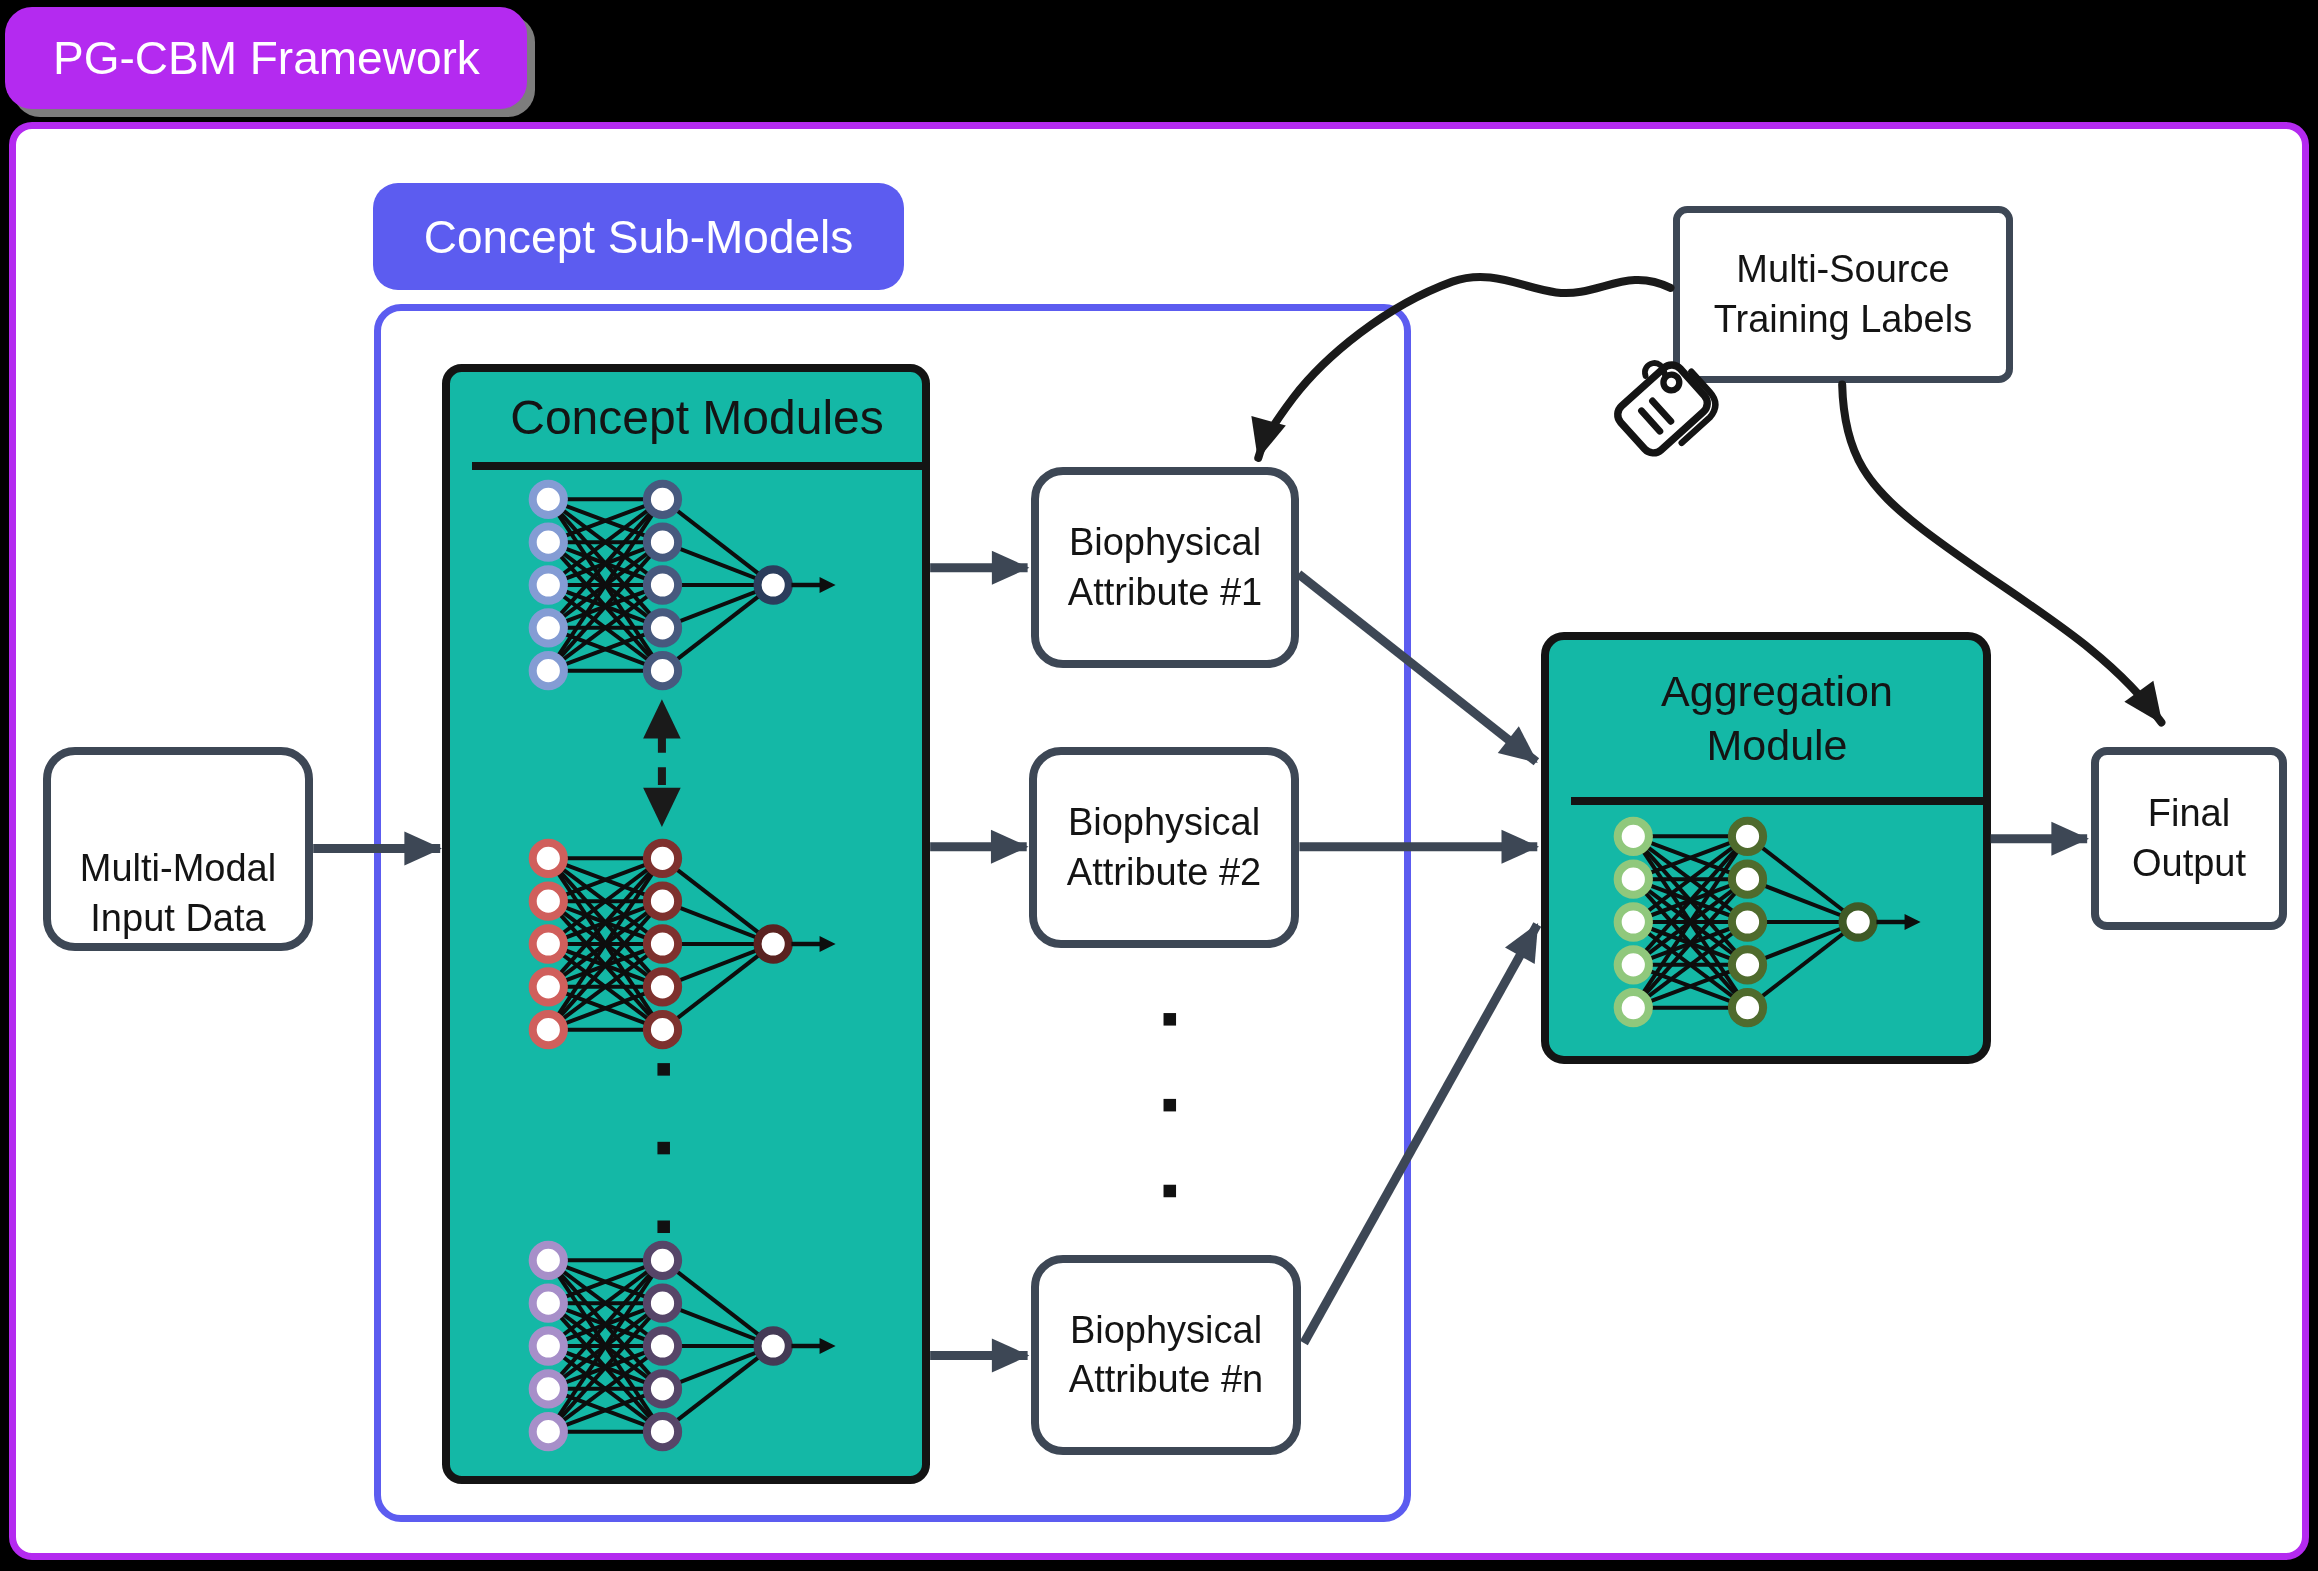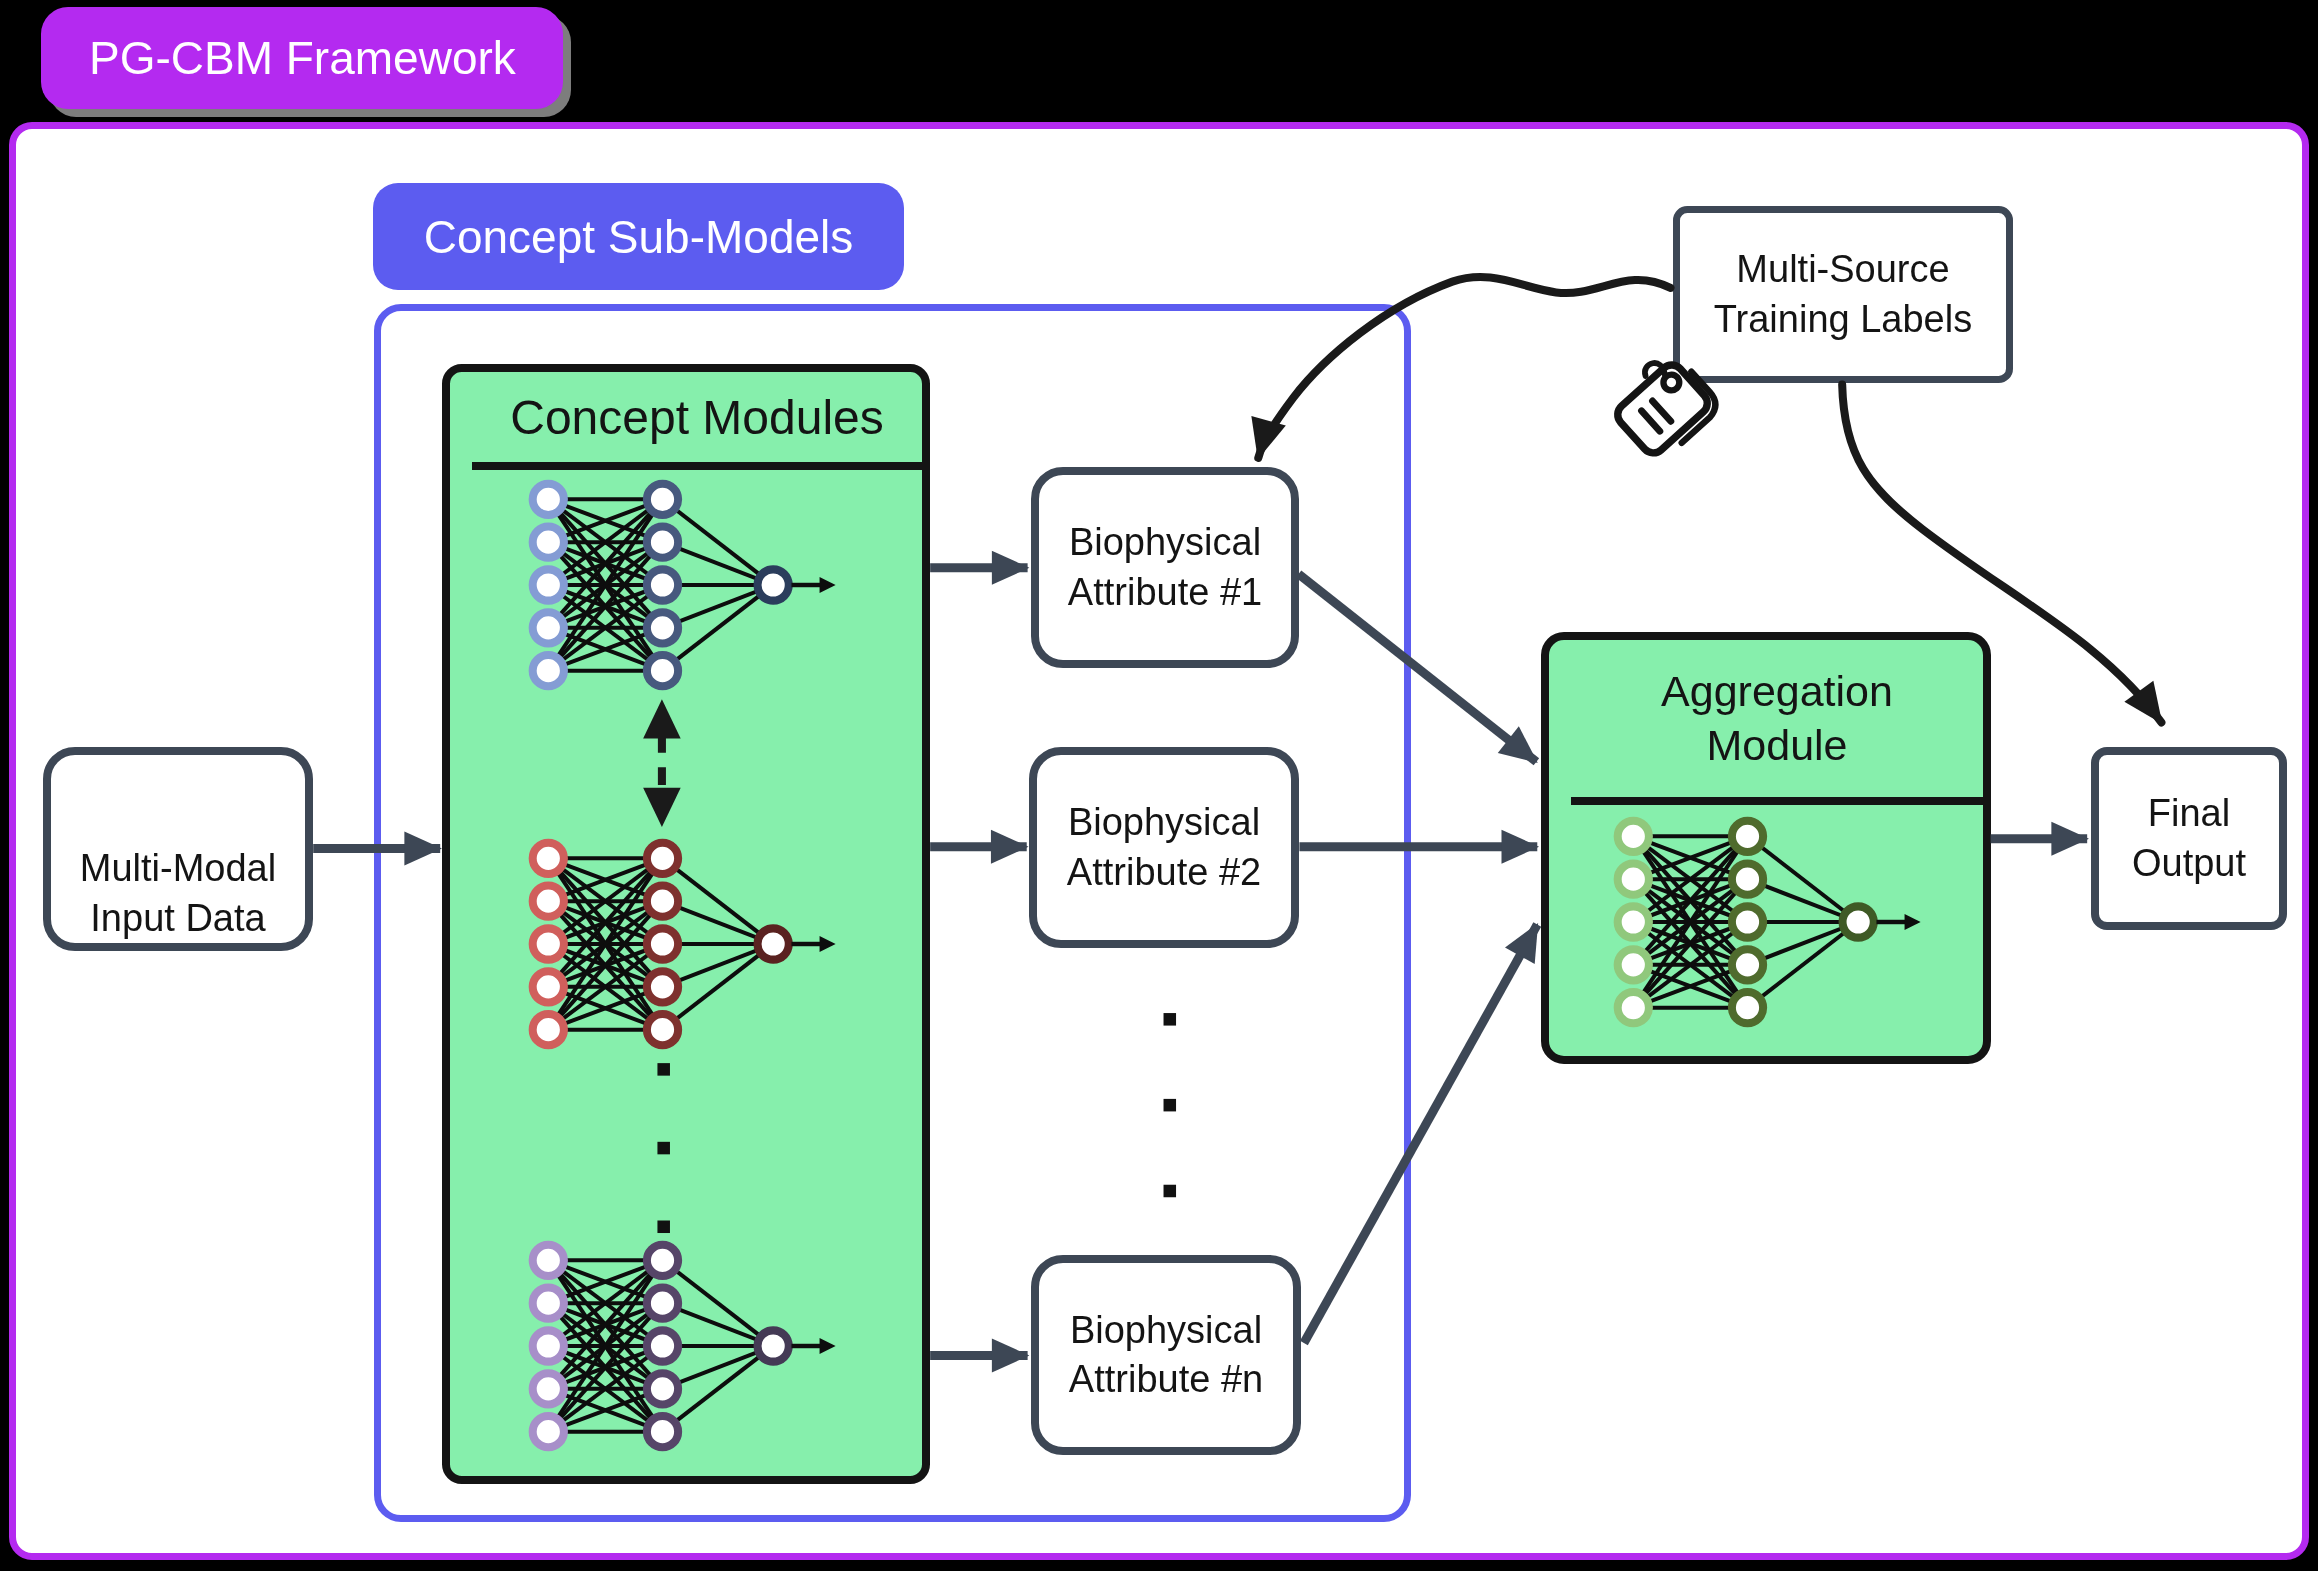--- a/index.html
+++ b/index.html
@@ -8,28 +8,28 @@
   html,body{margin:0;padding:0;background:#000;}
   .canvas{position:relative;width:2319px;height:1571px;background:#000;overflow:hidden;
           font-family:"Liberation Sans", sans-serif;color:var(--ink);}
   .abs{position:absolute;box-sizing:border-box;}
   
   .main-panel{left:9px;top:122px;width:2300px;height:1438px;background:#fff;
               border:7.2px solid var(--magenta);border-radius:23px;}
   
   .title-badge{left:5.4px;top:7.2px;width:522px;height:102px;background:var(--magenta);
                border-radius:27px;display:flex;align-items:center;justify-content:center;
-               color:#fff;font-size:46px;box-shadow:8px 8px 0 #7d7d7d;margin-left:36px;}
+               color:#fff;font-size:46px;box-shadow:8px 8px 0 #7d7d7d;}
   .submodels-badge{left:373px;top:183px;width:531px;height:107px;background:var(--indigo);
                border-radius:25px;display:flex;align-items:center;justify-content:center;
                color:#ffffff;font-size:46px;}
   .submodels-container{left:374px;top:304px;width:1037px;height:1218px;
                border:7.2px solid var(--indigo);border-radius:27px;background:transparent;}
   
-  .black-box{border:8px solid var(--ink);border-radius:19.7px;background:#86efac;padding-left:22px;}
+  .black-box{border:8px solid var(--ink);border-radius:19.7px;background:#14b8a6;padding-left:22px;}
   .box-header{border-bottom:8px solid var(--ink);display:flex;align-items:center;
               justify-content:center;text-align:center;white-space:pre-line;}
   .concept-box{left:442px;top:364px;width:488px;height:1120px;}
   .concept-box .box-header{height:90px;font-size:48px;}
   .agg-box{left:1541px;top:632px;width:450px;height:432px;border-radius:23px;}
   .agg-box .box-header{height:157px;font-size:43px;line-height:1.25;}
   
   .label-box{border:8px solid var(--slate);border-radius:32px;background:#fff;
              display:flex;align-items:center;justify-content:center;text-align:center;
              font-size:38px;line-height:1.3;white-space:pre-line;}

